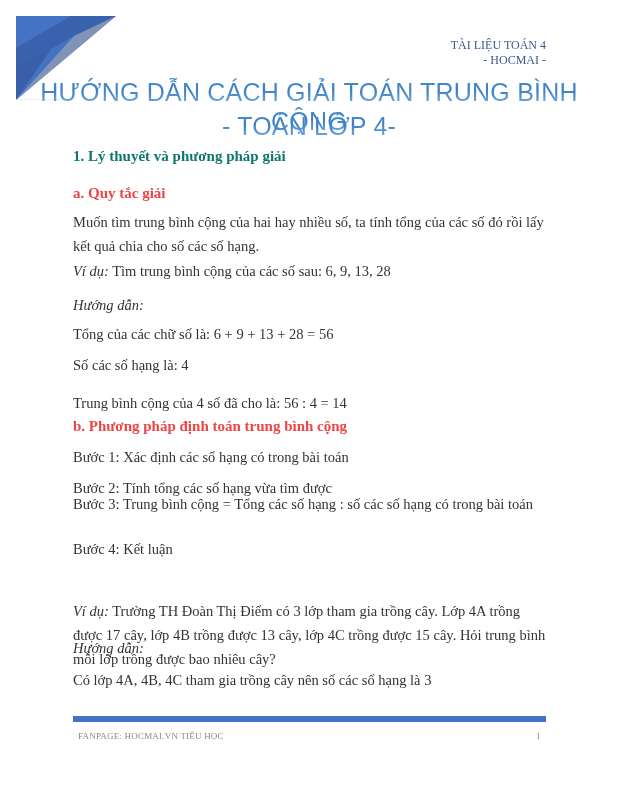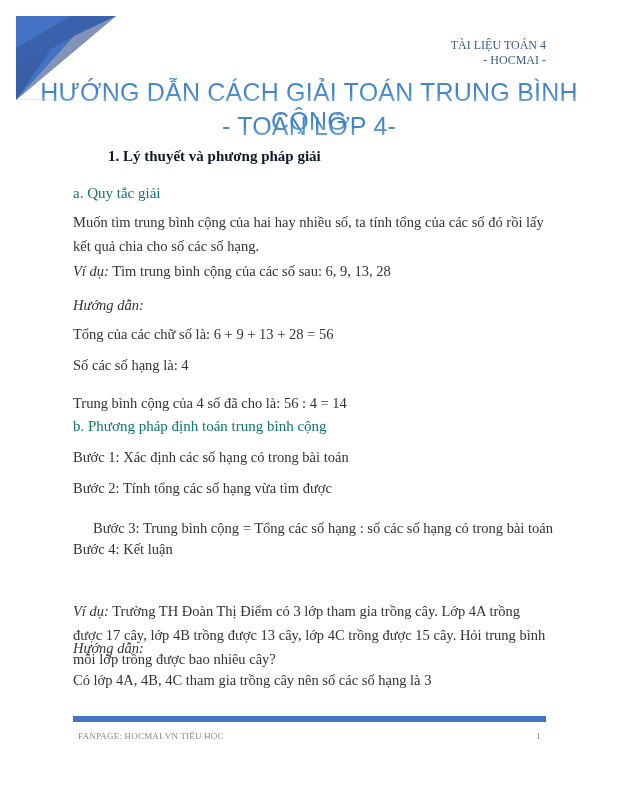--- a/index.html
+++ b/index.html
@@ -19,22 +19,22 @@
       font-size: 25px; letter-spacing: 0.2px; font-weight: normal;
       background: linear-gradient(to bottom, #4a90d0 0%, #3d7ec4 45%, #7fb3e2 100%);
       -webkit-background-clip: text; background-clip: text; color: transparent;
       -webkit-text-fill-color: transparent;
       transform: scaleY(0.95);
     }
     .t1 { top: 78px; }
     .t2 { top: 112px; }
     .content { position: absolute; left: 73px; top: 148px; width: 480px; font-size: 14.5px; }
     .line { position: absolute; left: 0; white-space: nowrap; }
-    .h1 { color: #0f172a; font-weight: bold; font-size: 15px; margin-left: 35px; }
-    .h2 { color: #0f766e; font-weight: normal; font-size: 15px; }
+    .h1 { color: #0f766e; font-weight: bold; font-size: 15px; }
+    .h2 { color: #ef4444; font-weight: bold; font-size: 15px; }
     .it { font-style: italic; }
     .para { position: absolute; left: 0; width: 478px; line-height: 24px; white-space: normal; }
     .footer-bar { position: absolute; left: 73px; top: 716px; width: 473px; height: 6px; background: #4472c4; }
     .footer-text {
       position: absolute; left: 78px; top: 731px; font-size: 9px; color: #8a8a8a; letter-spacing: 0.2px; text-align: center;
     }
     .page-num { position: absolute; left: 536px; top: 731px; font-size: 9px; color: #8a8a8a; }
   </style>
 </head>
 <body>
@@ -66,21 +66,21 @@
   <div class="line" style="top:115px;font-family:Liberation Serif, serif;">
     <span class="it">Ví dụ:</span><span> Tìm trung bình cộng của các số sau: 6, 9, 13, 28</span>
   </div>
   <div class="line it" style="top:149px;">Hướng dẫn:</div>
   <div class="line" style="top:178px;">Tổng của các chữ số là: 6 + 9 + 13 + 28 = 56</div>
   <div class="line" style="top:209px;">Số các số hạng là: 4</div>
   <div class="line" style="top:247px;">Trung bình cộng của 4 số đã cho là: 56 : 4 = 14</div>
   <div class="line h2" style="top:270px;">b. Phương pháp định toán trung bình cộng</div>
   <div class="line" style="top:301px;">Bước 1: Xác định các số hạng có trong bài toán</div>
   <div class="line" style="top:332px;">Bước 2: Tính tổng các số hạng vừa tìm được</div>
-  <div class="line" style="top:372px;margin-left:20px;">Bước 3: Trung bình cộng = Tổng các số hạng : số các số hạng có trong bài toán</div>
+  <div class="line" style="top:348px;">Bước 3: Trung bình cộng = Tổng các số hạng : số các số hạng có trong bài toán</div>
   <div class="line" style="top:393px;">Bước 4: Kết luận</div>
   <div class="para" style="top:423px;margin-top:28px;">
     <span class="it">Ví dụ:</span><span> Trường TH Đoàn Thị Điểm có 3 lớp tham gia trồng cây. Lớp 4A trồng được 17 cây, lớp 4B trồng được 13 cây, lớp 4C trồng được 15 cây. Hỏi trung bình mỗi lớp trồng được bao nhiêu cây?</span>
   </div>
   <div class="line it" style="top:492px;">Hướng dẫn:</div>
   <div class="line" style="top:524px;">Có lớp 4A, 4B, 4C tham gia trồng cây nên số các số hạng là 3</div>
 </div>
 
 <div class="footer-bar"></div>
 <div class="footer-text">FANPAGE: HOCMAI.VN TIỂU HỌC</div>

